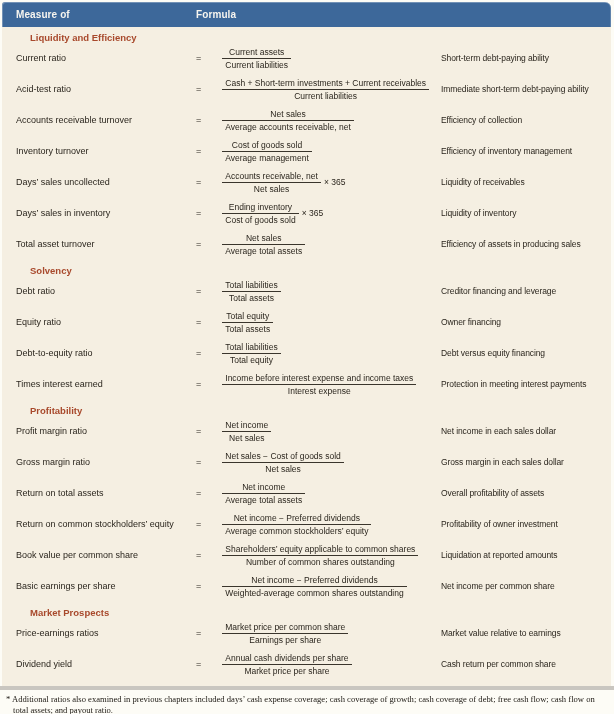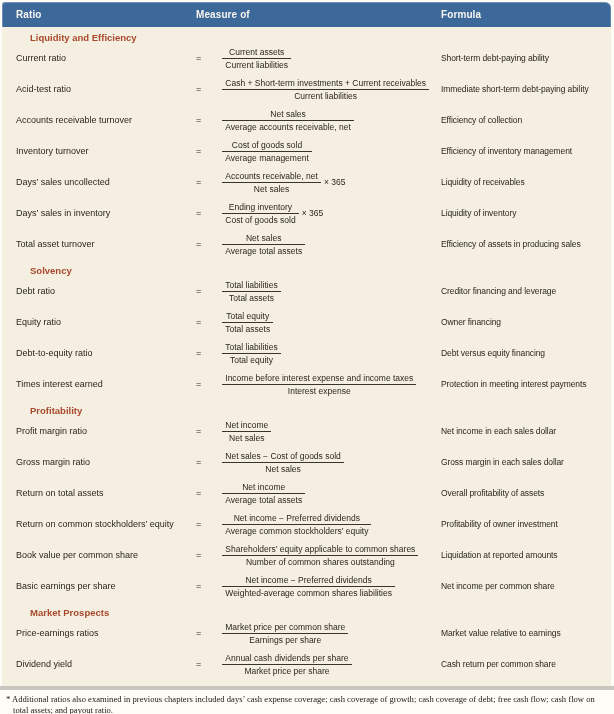--- a/index.html
+++ b/index.html
@@ -81,21 +81,20 @@
   }
   .footnote-text-wrap { padding-left: 9px; text-indent: -7px; }
 </style>
 </head>
 <body style="--header-bg: #3d689a; --header-text: #f7f5ef; --section-color: #a8492c; --body-bg: #f5efe2; --divider: #c9c6c0; --text: #2b261e;">
 
 <div class="page">
   <div class="sheet">
 
     <div class="header-bar">
-      <div>Ratio</div>
       <div>Measure of</div>
       <div>Formula</div>
     </div>
 
     <div class="table-body" id="tbody">
         <div class="section-heading">Liquidity and Efficiency</div>
         <div class="row">
           <div class="ratio-cell">Current ratio</div>
           <div class="formula-cell">
             <span class="equals">=</span>
@@ -274,21 +273,21 @@
             </span>
           </div>
           <div class="measure-cell">Liquidation at reported amounts</div>
         </div>
         <div class="row">
           <div class="ratio-cell">Basic earnings per share</div>
           <div class="formula-cell">
             <span class="equals">=</span>
             <span class="frac">
               <span class="num">Net income − Preferred dividends</span>
-              <span class="den">Weighted-average common shares liabilities</span>
+              <span class="den">Weighted-average common shares outstanding</span>
             </span>
           </div>
           <div class="measure-cell">Net income per common share</div>
         </div>
         <div class="section-heading">Market Prospects</div>
         <div class="row">
           <div class="ratio-cell">Price-earnings ratios</div>
           <div class="formula-cell">
             <span class="equals">=</span>
             <span class="frac">

